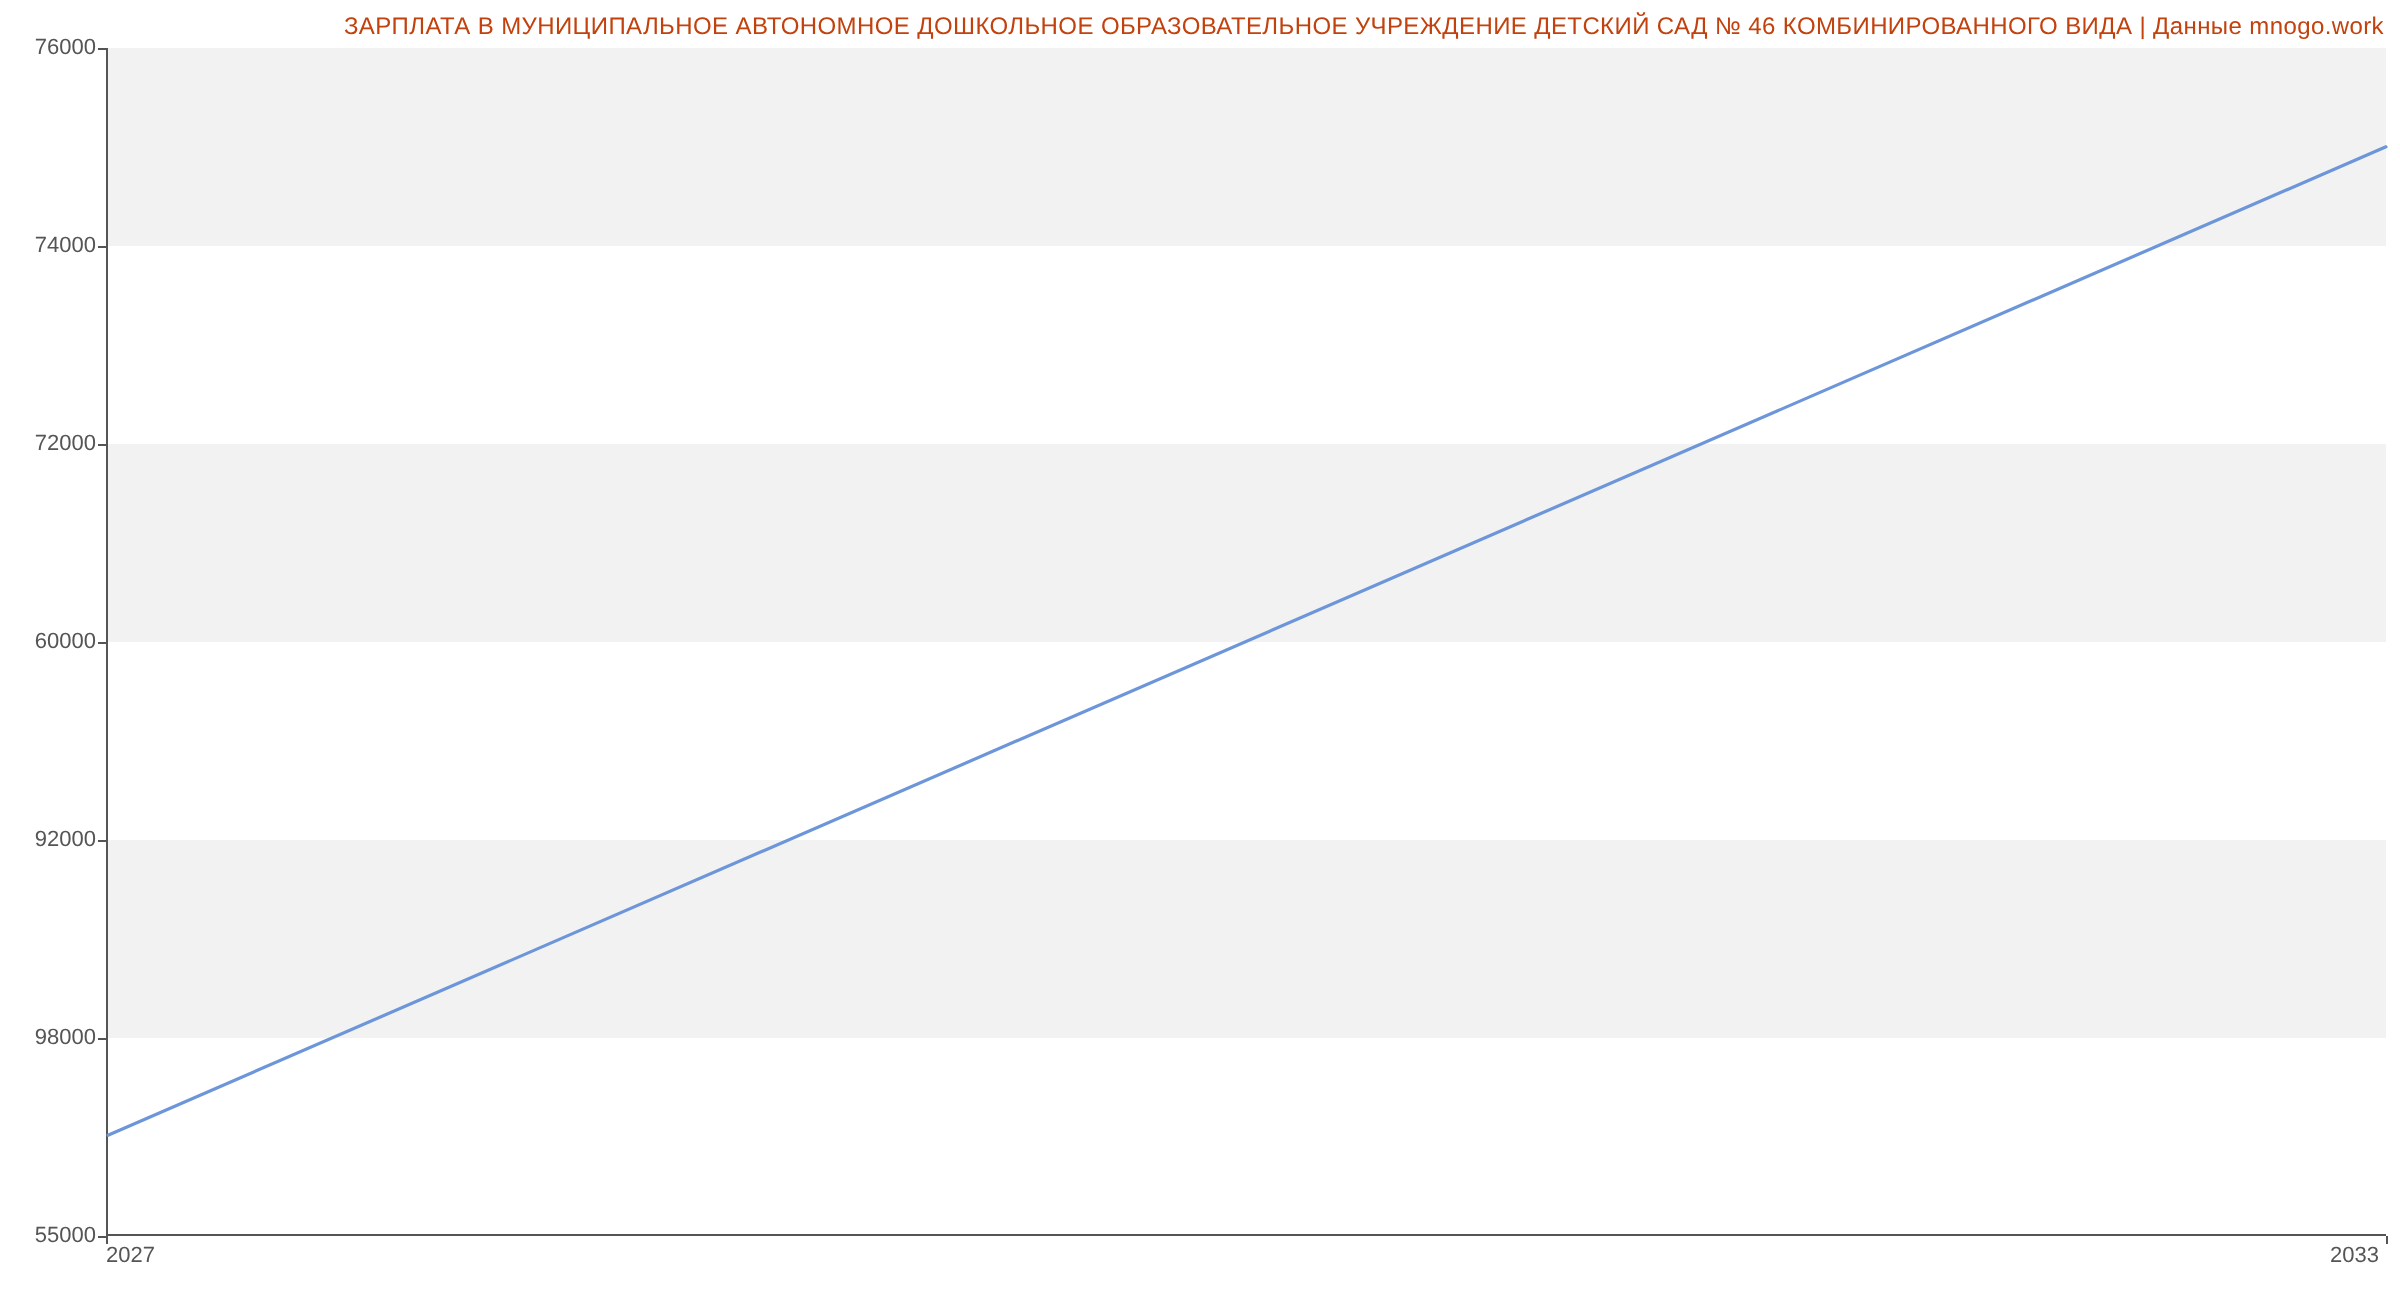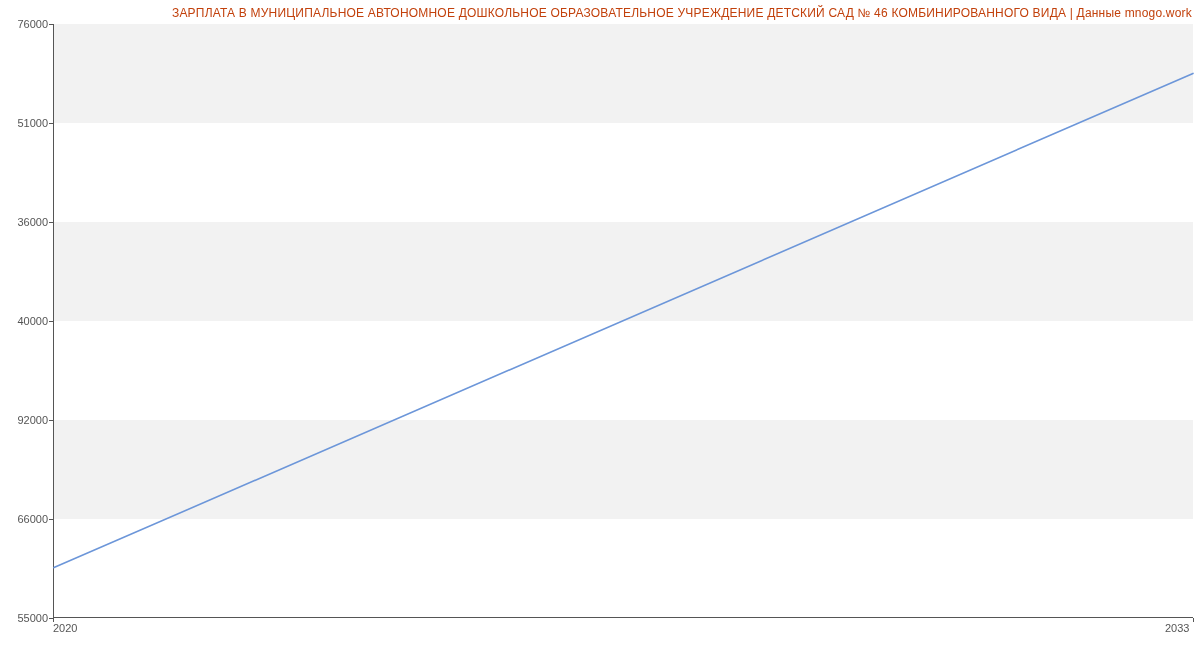--- a/index.html
+++ b/index.html
@@ -80,28 +80,28 @@
     <div class="grid-band" style="top: 0px; height: 99px;"></div>
     <div class="grid-band" style="top: 198px; height: 99px;"></div>
     <div class="grid-band" style="top: 396px; height: 99px;"></div>
   <svg class="line-layer" viewBox="0 0 1140 594" preserveAspectRatio="none">
     <polyline id="series-line" fill="none" stroke-width="1.6" stroke-linecap="round" points="0,544.5 1140,49.5" stroke="#6c96d9"></polyline>
   </svg>
 </div>
 
 <div class="y-tick-label" style="top: 618px;">55000</div>
 <div class="y-tick-mark" style="top: 618px;"></div>
-<div class="y-tick-label" style="top: 519px;">66000</div>
+<div class="y-tick-label" style="top: 519px;">98000</div>
 <div class="y-tick-mark" style="top: 519px;"></div>
 <div class="y-tick-label" style="top: 420px;">92000</div>
 <div class="y-tick-mark" style="top: 420px;"></div>
-<div class="y-tick-label" style="top: 321px;">40000</div>
+<div class="y-tick-label" style="top: 321px;">60000</div>
 <div class="y-tick-mark" style="top: 321px;"></div>
-<div class="y-tick-label" style="top: 222px;">36000</div>
+<div class="y-tick-label" style="top: 222px;">72000</div>
 <div class="y-tick-mark" style="top: 222px;"></div>
-<div class="y-tick-label" style="top: 123px;">51000</div>
+<div class="y-tick-label" style="top: 123px;">74000</div>
 <div class="y-tick-mark" style="top: 123px;"></div>
 <div class="y-tick-label" style="top: 24px;">76000</div>
 <div class="y-tick-mark" style="top: 24px;"></div>
-<div class="x-tick-label" style="left: 53px;">2020</div>
+<div class="x-tick-label" style="left: 53px;">2027</div>
 <div class="x-tick-mark" style="left: 53px;"></div>
 <div class="x-tick-label" style="left: 1165px;">2033</div>
 <div class="x-tick-mark" style="left: 1193px;"></div>
 
 </body></html>

